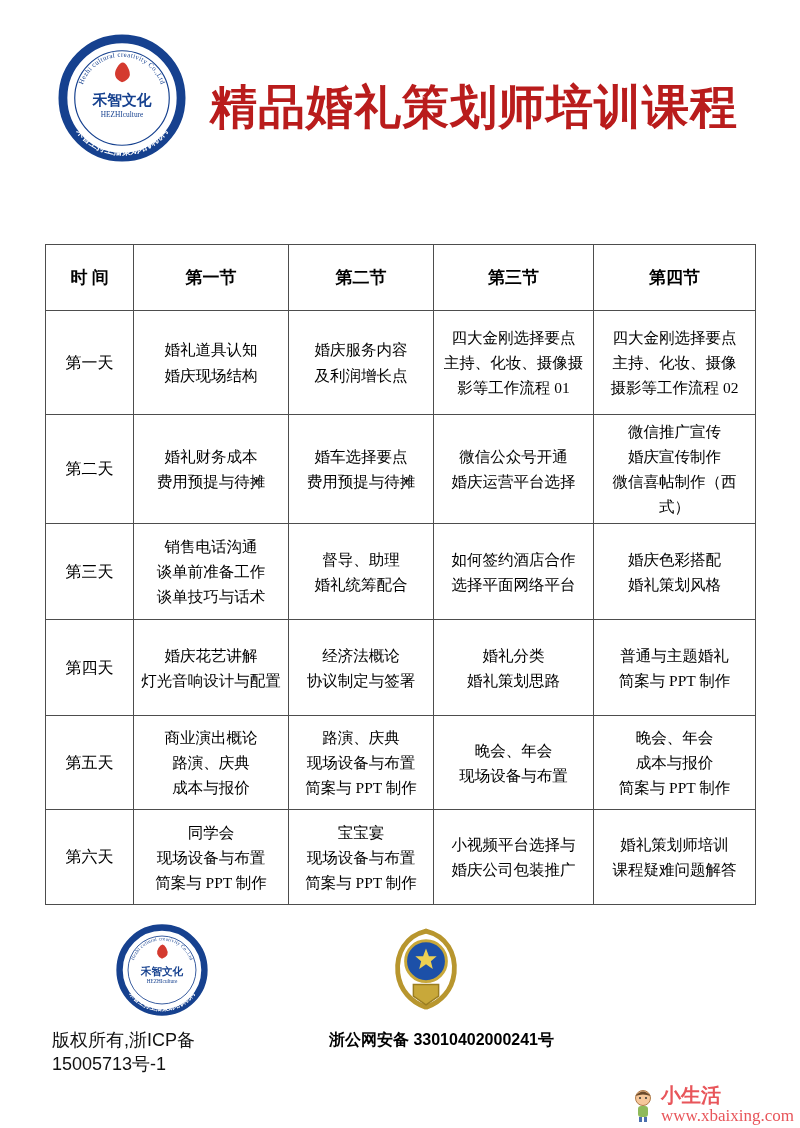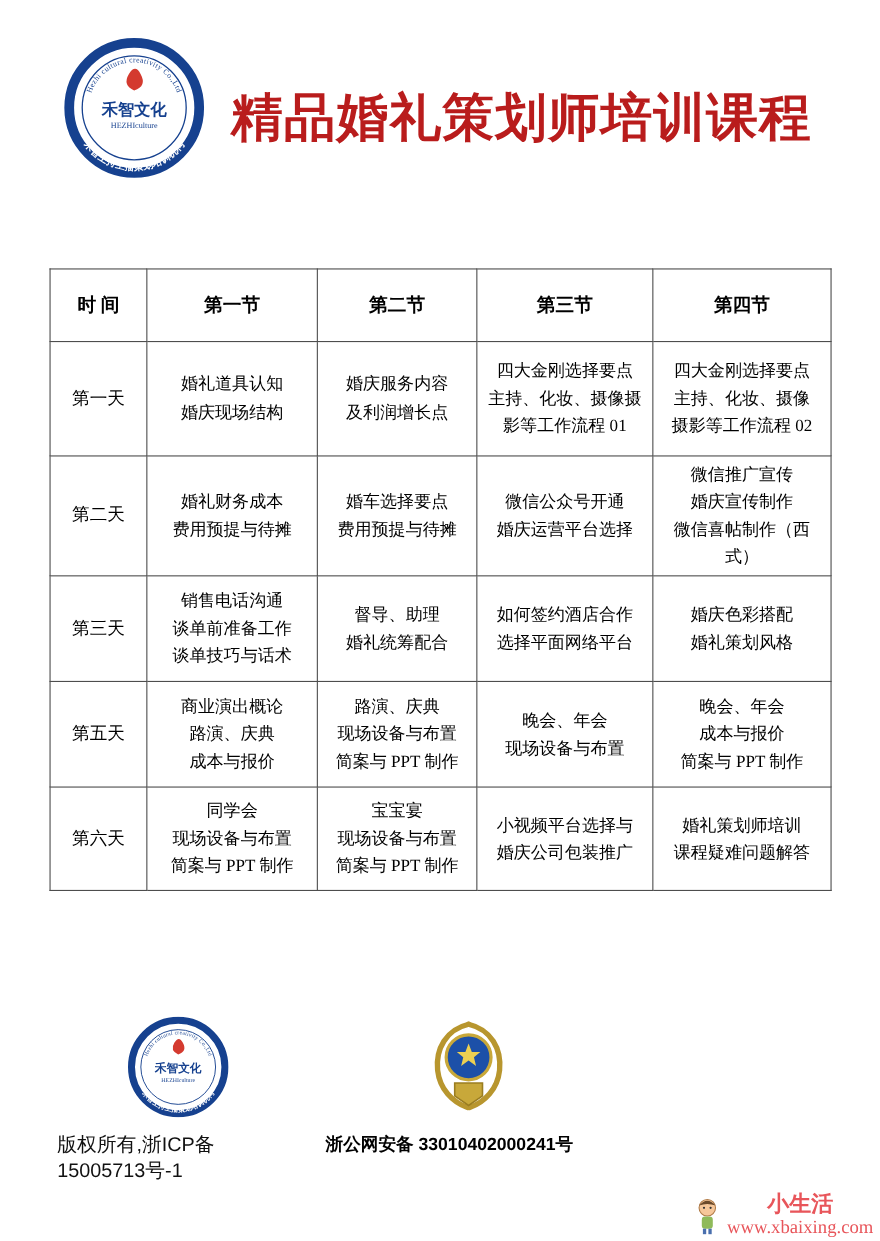--- a/index.html
+++ b/index.html
@@ -38,36 +38,36 @@
   .schedule tbody tr:nth-child(6) { height:95px; }
 
   
   .footer-logo { position:absolute; left:116px; top:924px; width:92px; height:92px; }
   .copyright {
     position:absolute; left:52px; top:1028px; width:220px; 
     font-size:18px; color:#111; font-family:"Liberation Sans","DejaVu Sans",sans-serif;
   }
   .police-badge { position:absolute; left:392px; top:928px; width:68px; height:82px; }
   .police-text {
-    position:absolute; left:296px; top:1030px; width:258px; text-align:left;
+    position:absolute; left:296px; top:1030px; width:258px; text-align:right;
     font-size:16px; font-weight:bold; color:#000;
     font-family:"Liberation Sans","DejaVu Sans",sans-serif; white-space:nowrap;
   }
   .baidu-block { position:absolute; left:590px; top:926px; width:120px; text-align:center; }
   .baidu-v { width:48px; height:44px; margin:0 auto; display:block; }
   .baidu-name {
     margin-top:4px; color:#2a5cc8; font-size:17px; font-weight:bold; letter-spacing:2px;
     font-family:"Liberation Sans","DejaVu Sans",sans-serif;
   }
   .baidu-latin { color:#9a9a9a; font-size:7px; letter-spacing:1.5px;
     font-family:"Liberation Sans","DejaVu Sans",sans-serif; }
   .baidu-caption { margin-top:22px; font-size:14.5px; color:#000; }
 
   
-  .watermark { position:absolute; right:6px; bottom:2px; display:flex; align-items:center; gap:5px;text-align:center; }
+  .watermark { position:absolute; right:6px; bottom:2px; display:flex; align-items:center; gap:5px; }
   .watermark-icon { width:26px; height:34px; }
   .watermark-name {
     color:#e8555a; font-size:20px; font-weight:bold; line-height:1.05;
     font-family:"Liberation Sans","DejaVu Sans",sans-serif;
   }
   .watermark-url { color:#e8555a; font-size:17px;
     font-family:Liberation Serif, serif; }
 </style>
 </head>
 <body>
@@ -143,20 +143,31 @@
 谈单前准备工作
 谈单技巧与话术</td>
         <td>督导、助理
 婚礼统筹配合</td>
         <td>如何签约酒店合作
 选择平面网络平台</td>
         <td>婚庆色彩搭配
 婚礼策划风格</td>
       </tr>
       <tr>
+        <td class="day">第四天</td>
+        <td>婚庆花艺讲解
+灯光音响设计与配置</td>
+        <td>经济法概论
+协议制定与签署</td>
+        <td>婚礼分类
+婚礼策划思路</td>
+        <td>普通与主题婚礼
+简案与 PPT 制作</td>
+      </tr>
+      <tr>
         <td class="day">第五天</td>
         <td>商业演出概论
 路演、庆典
 成本与报价</td>
         <td>路演、庆典
 现场设备与布置
 简案与 PPT 制作</td>
         <td>晚会、年会
 现场设备与布置</td>
         <td>晚会、年会

